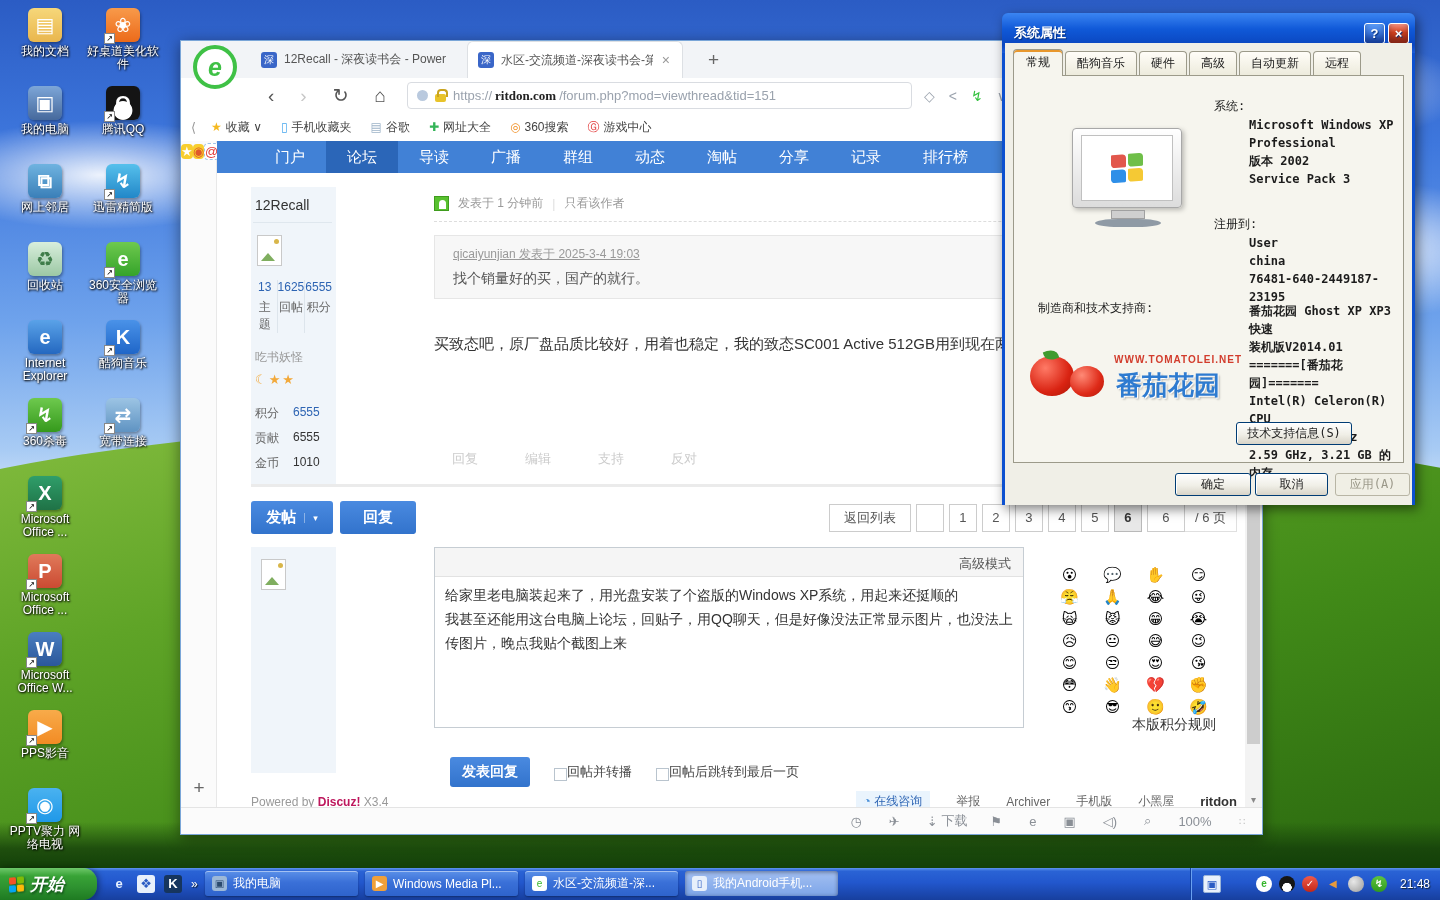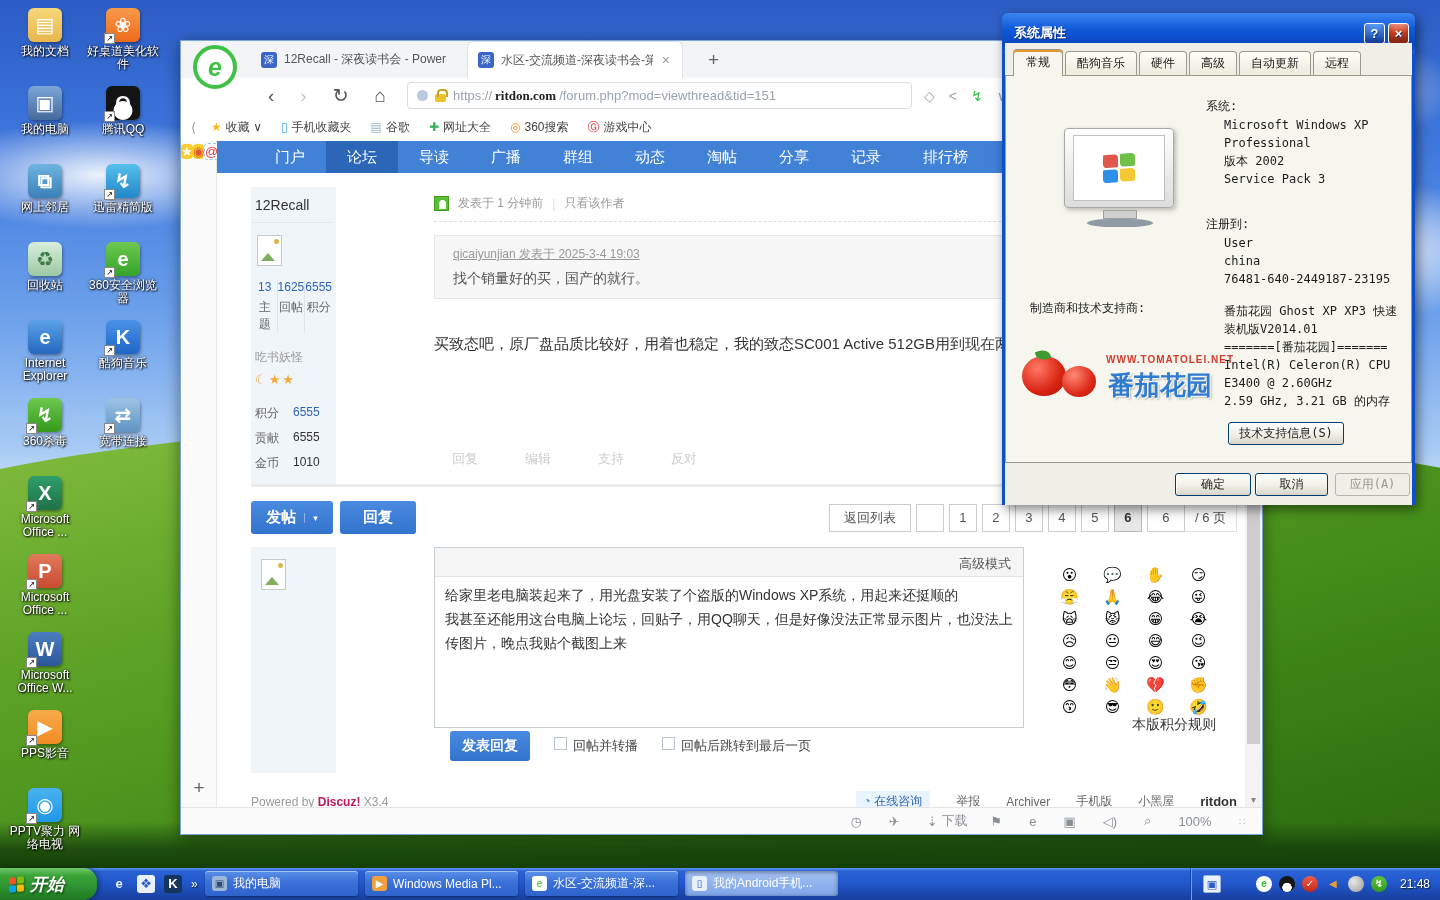--- a/index.html
+++ b/index.html
@@ -136,23 +136,23 @@
   .pgtotal { border:1px solid #e0e0e0; border-left:none; height:28px; line-height:26px; font-size:13px;
     color:#555; padding:0 10px; }
 
   .replyrow { position:absolute; top:406px; left:34px; right:8px; height:226px; display:flex; }
   .rside { width:85px; background:#f0f5fa; padding:12px 0 0 6px; }
   .redit { margin-left:98px; width:590px; }
   .editor { border:1px solid #c6cdd3; }
   .etoolbar { height:29px; background:#f5f5f5; border-bottom:1px solid #e2e2e2; position:relative; }
   .advmode { position:absolute; right:12px; top:7px; font-size:13px; color:#555; }
   .etext { height:150px; padding:7px 10px; font-size:14px; line-height:1.7; color:#333; white-space:pre-line; }
-  .subrow { margin-top:3px; display:flex; align-items:center; gap:24px;padding-left:16px; }
+  .subrow { margin-top:29px; display:flex; align-items:center; gap:24px;padding-left:16px; }
   .submitbtn { width:80px; height:30px; font-size:14px; }
-  .cbwrap { display:flex; align-items:flex-start; gap:6px; font-size:13px; color:#444; }
+  .cbwrap { display:flex; align-items:flex-end; font-size:13px; color:#444; }
   .cb { width:13px; height:13px; border:1px solid #b9c4ce; background:#fff; display:inline-block; }
 
   .smpanel { margin-left:24px; width:172px; padding-top:18px; }
   .smgrid { display:grid; grid-template-columns:repeat(4,1fr); row-gap:3px; }
   .sm { font-size:15px; text-align:center; height:19px; line-height:19px; }
   .rules { text-align:right; font-size:14px; color:#333; padding-right:4px; }
 
   .ffoot { position:absolute; top:650px; left:34px; right:8px; display:flex; align-items:center;
     font-size:12px; color:#999; }
   .fbrand b { color:#be185d; }
@@ -177,24 +177,24 @@
     color:#fff; font-weight:bold; font-size:13px; text-align:center; line-height:19px;
     background:linear-gradient(#5a9af5,#1c54c8); box-shadow:inset 0 -6px 6px rgba(0,0,30,.3); }
   .dbtn.close { background:linear-gradient(#ef9080,#d3411f 45%,#b93413); }
   .dbody { position:absolute; left:3px; right:3px; top:30px; bottom:0; background:#f0efe7;
     font-family:"DejaVu Sans Mono","Liberation Mono",monospace; font-size:12px; color:#1c1c1c; }
   .dtabs { display:flex; padding:8px 8px 0; }
   .dtab { padding:3px 11px 4px; border:1px solid #9c9a8a; border-bottom:none; border-radius:4px 4px 0 0;
     background:linear-gradient(#fffdf8,#eceadb); margin-right:2px; font-size:12px; }
   .dtab.active { background:#f6f5ee; box-shadow:inset 0 2px 0 #e8972c; position:relative; z-index:2;
     padding:4px 12px 5px; margin-top:-2px; }
-  .dpage { position:relative; margin:0 0; margin-top:-1px; border:1px solid #9c9a8a;
+  .dpage { position:relative; margin:0 8px; margin-top:-1px; border:1px solid #9c9a8a;
     background:#f6f5ee; height:388px; }
   .dlabel1 { position:absolute; left:200px; font-size:12px; }
-  .dlines { position:absolute; left:218px; list-style:none; line-height:18px; }
+  .dlines { position:absolute; left:235px; list-style:none; line-height:18px;font-weight:bold; }
   .manulabel { position:absolute; left:24px; top:224px; width:175px; line-height:17px; }
   .dsupport { position:absolute; left:222px; top:346px; width:116px; }
   .xpbtn { height:23px; border:1px solid #003c74; border-radius:3px; font-size:12px; text-align:center;
     line-height:21px; background:linear-gradient(#fefefe,#f0efe7 55%,#d8d4c8);
     box-shadow:inset 1px 1px 0 #fff; font-family:"DejaVu Sans Mono","Liberation Mono",monospace; }
   .xpbtn.disabled { color:#9a9889; border-color:#b8b5a5; background:#f0efe5; box-shadow:none; }
   .dfoot { position:absolute; bottom:8px; left:0; right:0; height:24px; }
   .dok { position:absolute; left:170px; width:76px; }
   .dcancel { position:absolute; left:250px; width:73px; }
   .dapply { position:absolute; left:330px; width:75px; }

